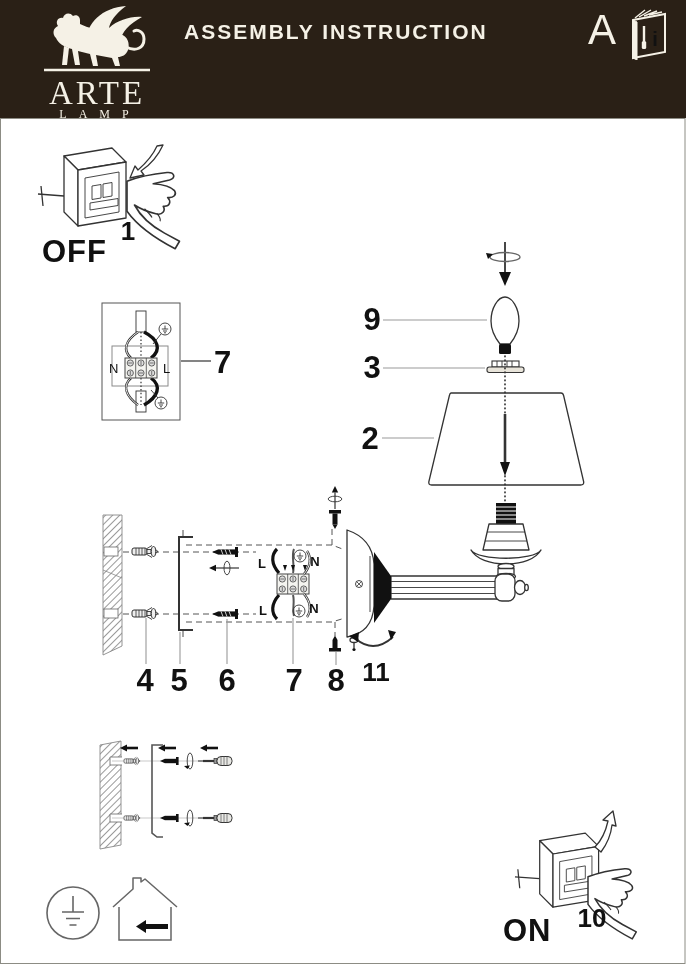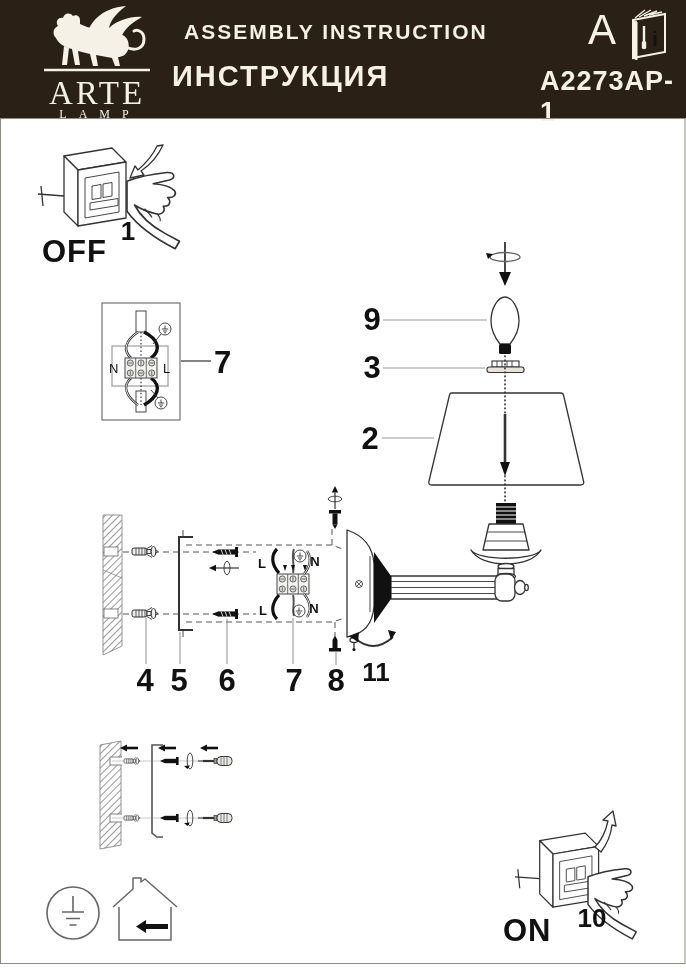--- a/index.html
+++ b/index.html
@@ -45,33 +45,31 @@
 
         <path d="M20,36 C16,32 17,26 22,24 C19,20 22,15 27,16 C28,11 34,10 37,14 C40,12 44,14 44,18 L44,22 C52,26 62,28 72,30 L84,32 C92,34 94,42 92,48 C90,53 86,55 82,55 L84,64 L79,64 L76,56 L60,53 L62,64 L57,64 L54,52 L42,49 L44,63 L39,63 L36,47 C28,45 22,41 20,36 Z" fill="#f5f1e6"></path>
         <path d="M28,44 L26,63 L31,63 L33,46" fill="#f5f1e6"></path>
         <path d="M90,45 C100,50 108,46 108,37 C108,30 102,27 98,29" stroke="#f5f1e6" stroke-width="3" fill="none" stroke-linecap="round"></path>
         <line x1="8" y1="68" x2="114" y2="68" stroke="#f5f1e6" stroke-width="2.5"></line>
       </svg>
       <div class="brand">ARTE</div>
       <div class="brandsub">LAMP</div>
     </div>
     <div class="t-en">ASSEMBLY  INSTRUCTION</div>
-    <div class="t-ru">ИНСТРУКЦИЯ</div>
     <div class="rev">A</div>
     <div class="booklet">
       <svg width="44" height="52" viewBox="0 0 44 52">
         <path d="M8,10 L18,2 M12,9 L24,2 M17,8 L30,3 M22,7 L35,4" stroke="#f5f1e6" stroke-width="1.4" fill="none"></path>
         <path d="M6,12 L38,6 L38,44 L6,50 Z" fill="#2a2016" stroke="#f5f1e6" stroke-width="2"></path>
         <path d="M6,12 L10,14 L10,52 L6,50 Z" fill="#f5f1e6" stroke="#f5f1e6" stroke-width="1"></path>
         <line x1="17" y1="18" x2="17" y2="33" stroke="#f5f1e6" stroke-width="2.4"></line>
         <rect x="14.8" y="33" width="4.4" height="8" rx="1.5" fill="#f5f1e6"></rect>
         <text x="28" y="38" font-size="20" font-weight="bold" font-family="Liberation Serif,serif" fill="#f5f1e6" text-anchor="middle">i</text>
       </svg>
     </div>
-    <div class="model">A2273AP-1</div>
   </div>
 
   <svg class="sheet" width="686" height="852" viewBox="0 0 686 852">
     <defs>
       <pattern id="hatch" width="5" height="5" patternTransform="rotate(45)" patternUnits="userSpaceOnUse">
         <rect width="5" height="5" fill="#fff"></rect>
         <line x1="0" y1="0" x2="0" y2="5" stroke="#9a9a9a" stroke-width="2"></line>
       </pattern>
 
       <g id="switchbox">

